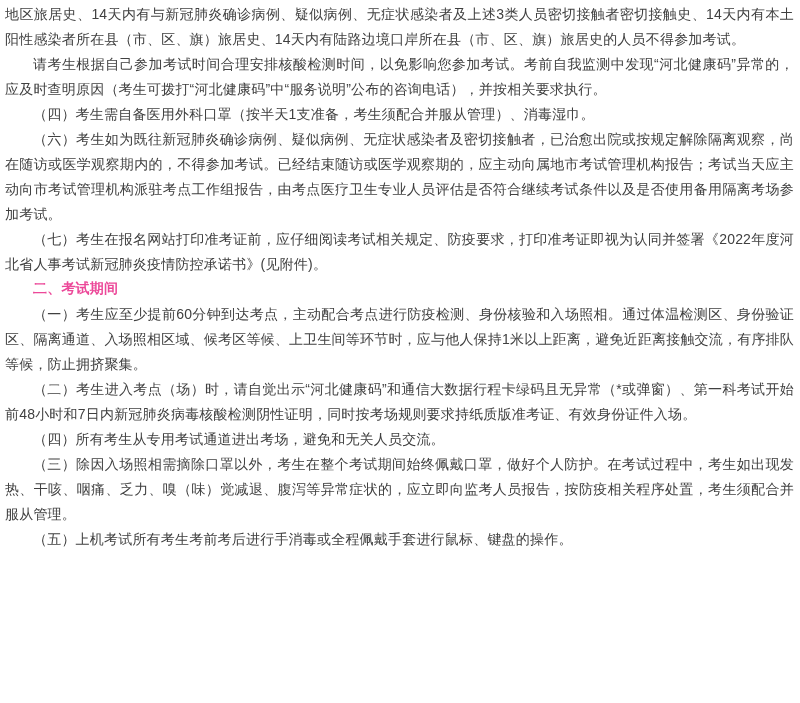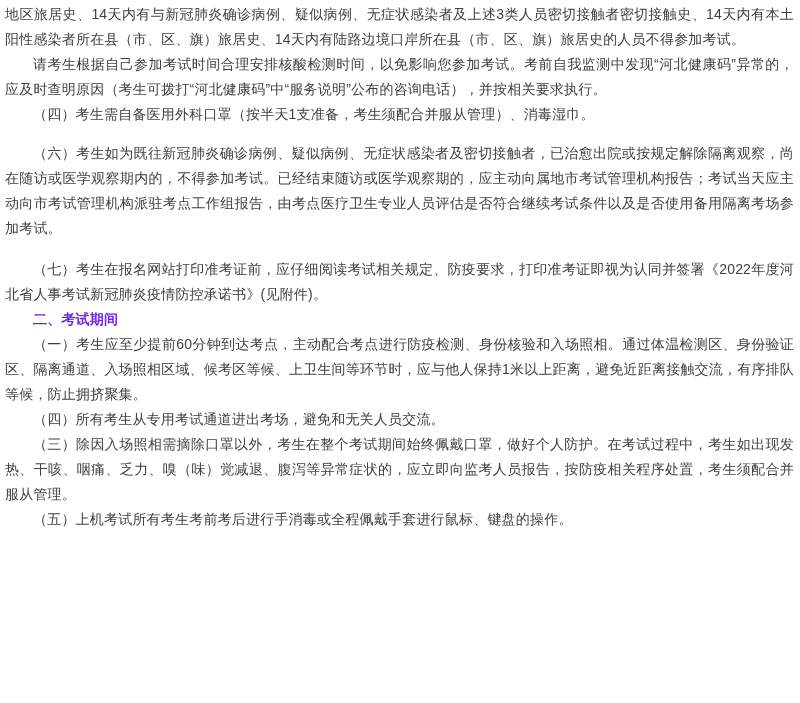--- a/index.html
+++ b/index.html
@@ -23,39 +23,39 @@
     text-align: justify;
     letter-spacing: 0.2px;
   }
   .para {
     margin: 0;
   }
   .ind {
     text-indent: 2em;
   }
   .gap-sm {
-    margin-top: 14px;
+    margin-top: 0;
   }
   .gap-md {
-    margin-top: 16px;
   }
   .heading {
     font-weight: bold;
-    color: #6d28d9;
+    color: #ec4899;
     text-indent: 2em;
-    font-family: Liberation Serif, serif;
+    font-family: Liberation Mono, monospace;
   }
 </style>
 </head>
 <body>
 
 <div class="doc">
   <div class="para">地区旅居史、14天内有与新冠肺炎确诊病例、疑似病例、无症状感染者及上述3类人员密切接触者密切接触史、14天内有本土阳性感染者所在县（市、区、旗）旅居史、14天内有陆路边境口岸所在县（市、区、旗）旅居史的人员不得参加考试。</div>
   <div class="para ind">请考生根据自己参加考试时间合理安排核酸检测时间，以免影响您参加考试。考前自我监测中发现“河北健康码”异常的，应及时查明原因（考生可拨打“河北健康码”中“服务说明”公布的咨询电话），并按相关要求执行。</div>
   <div class="para ind">（四）考生需自备医用外科口罩（按半天1支准备，考生须配合并服从管理）、消毒湿巾。</div>
   <div class="para ind gap-sm">（六）考生如为既往新冠肺炎确诊病例、疑似病例、无症状感染者及密切接触者，已治愈出院或按规定解除隔离观察，尚在随访或医学观察期内的，不得参加考试。已经结束随访或医学观察期的，应主动向属地市考试管理机构报告；考试当天应主动向市考试管理机构派驻考点工作组报告，由考点医疗卫生专业人员评估是否符合继续考试条件以及是否使用备用隔离考场参加考试。</div>
   <div class="para ind gap-md">（七）考生在报名网站打印准考证前，应仔细阅读考试相关规定、防疫要求，打印准考证即视为认同并签署《2022年度河北省人事考试新冠肺炎疫情防控承诺书》(见附件)。</div>
   <div class="para heading">二、考试期间</div>
   <div class="para ind">（一）考生应至少提前60分钟到达考点，主动配合考点进行防疫检测、身份核验和入场照相。通过体温检测区、身份验证区、隔离通道、入场照相区域、候考区等候、上卫生间等环节时，应与他人保持1米以上距离，避免近距离接触交流，有序排队等候，防止拥挤聚集。</div>
+  <div class="para ind">（二）考生进入考点（场）时，请自觉出示“河北健康码”和通信大数据行程卡绿码且无异常（*或弹窗）、第一科考试开始前48小时和7日内新冠肺炎病毒核酸检测阴性证明，同时按考场规则要求持纸质版准考证、有效身份证件入场。</div>
   <div class="para ind">（四）所有考生从专用考试通道进出考场，避免和无关人员交流。</div>
   <div class="para ind">（三）除因入场照相需摘除口罩以外，考生在整个考试期间始终佩戴口罩，做好个人防护。在考试过程中，考生如出现发热、干咳、咽痛、乏力、嗅（味）觉减退、腹泻等异常症状的，应立即向监考人员报告，按防疫相关程序处置，考生须配合并服从管理。</div>
   <div class="para ind">（五）上机考试所有考生考前考后进行手消毒或全程佩戴手套进行鼠标、键盘的操作。</div>
 </div>
 
 </body></html>

